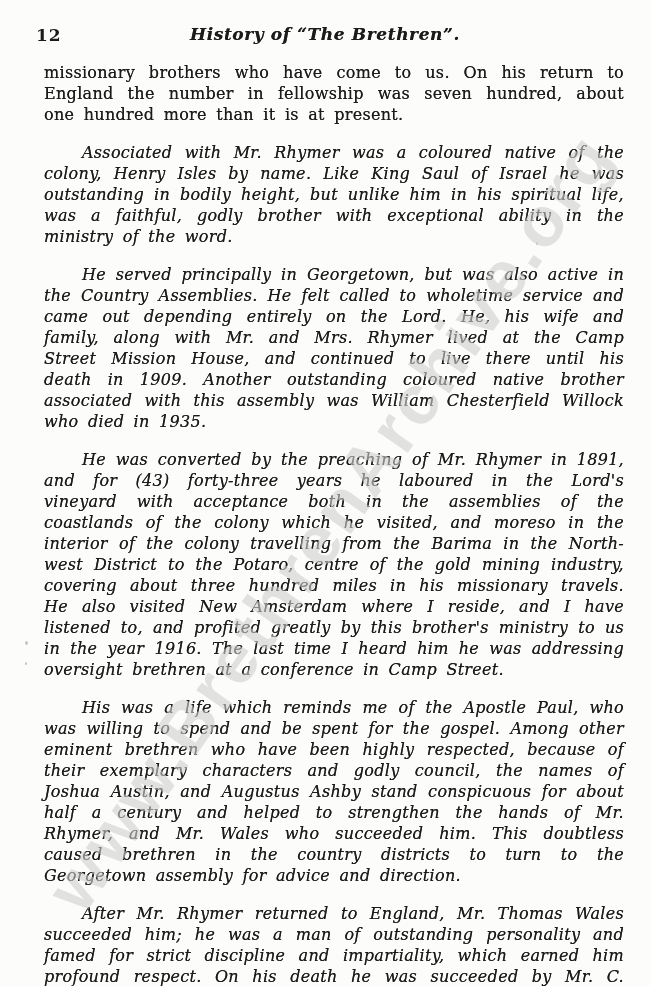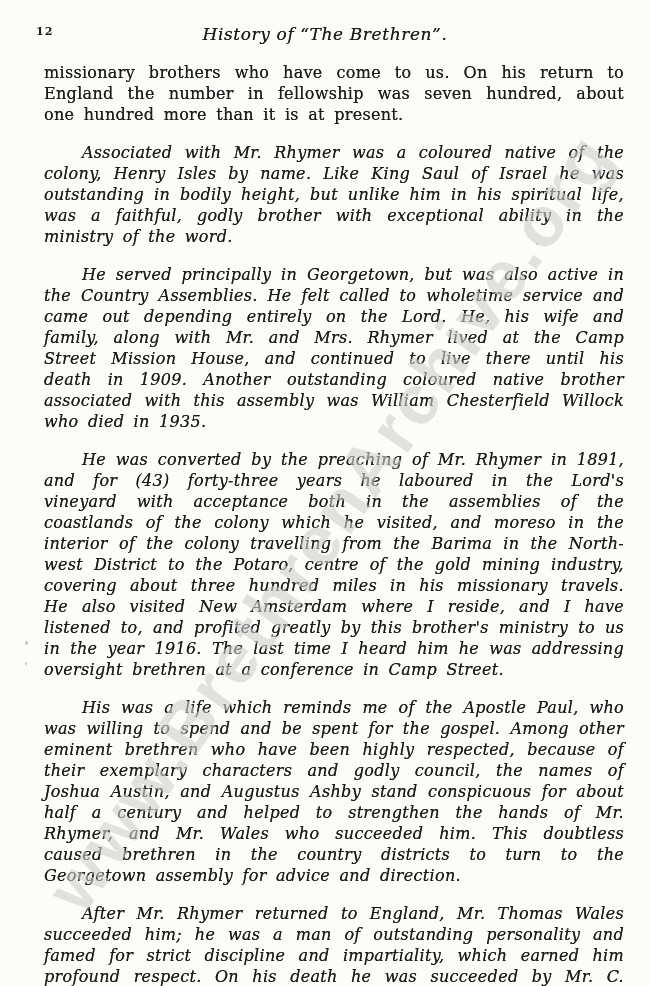--- a/index.html
+++ b/index.html
@@ -7,26 +7,27 @@
     position:relative;
     width:650px;height:986px;
     background:#fcfcfb;
     overflow:hidden;
     font-family:"DejaVu Serif", serif;
     color:#1b1b1b;
   }
   .header{position:absolute;top:24px;left:0;width:100%;height:24px;}
   .pagenum{
     position:absolute;left:36px;top:1px;
-    font-size:11px;font-weight:bold;letter-spacing:1px;text-align:right;
+    font-size:17px;font-weight:bold;letter-spacing:1px;text-align:right;
   }
   .title{
     display:block;text-align:center;
     font-style:italic;font-size:17px;letter-spacing:0.6px;
     text-shadow:0 0 .5px rgba(20,20,20,.75);
+    font-weight:bold;
   }
   .content{position:absolute;top:62px;left:32px;width:592px;z-index:1;}
   .para{
     margin:0 0 17px 12px;
     font-size:16px;line-height:21px;
     text-align:justify;
     letter-spacing:0.3px;word-spacing:4px;
     text-shadow:0 0 .5px rgba(20,20,20,.8);
     hyphens:auto;
   }

